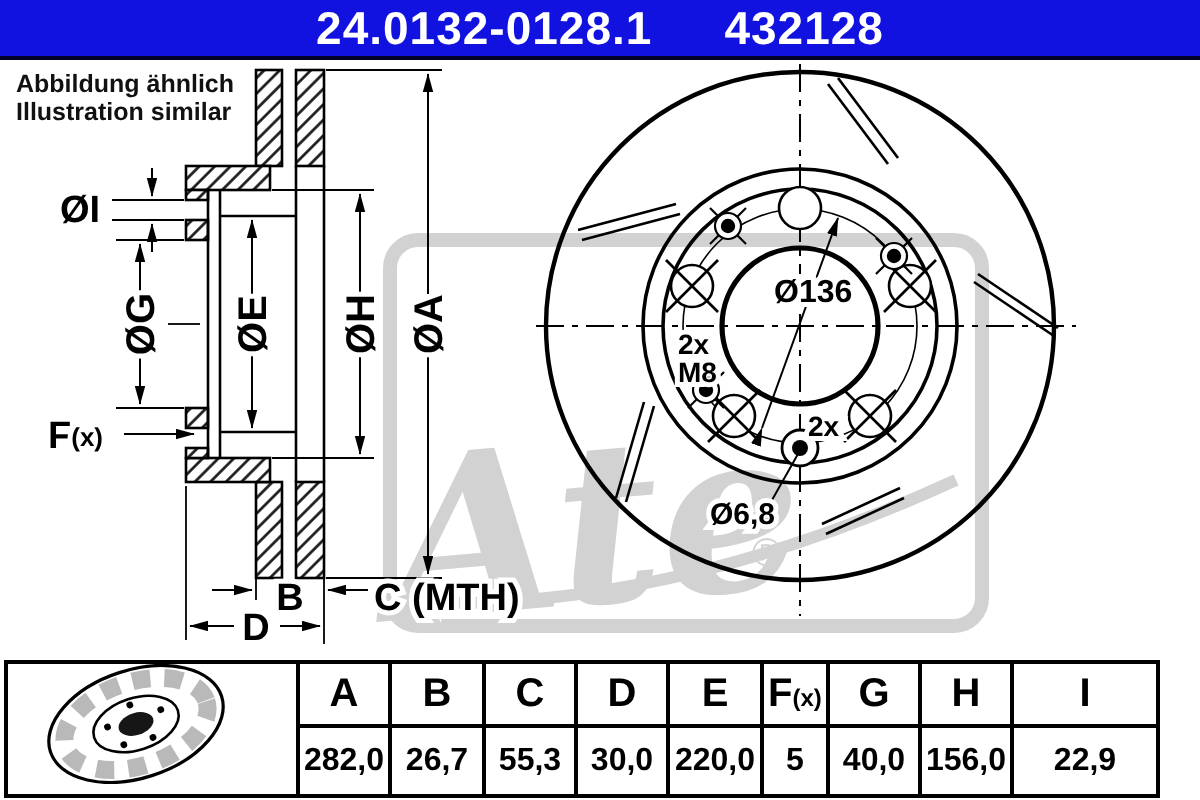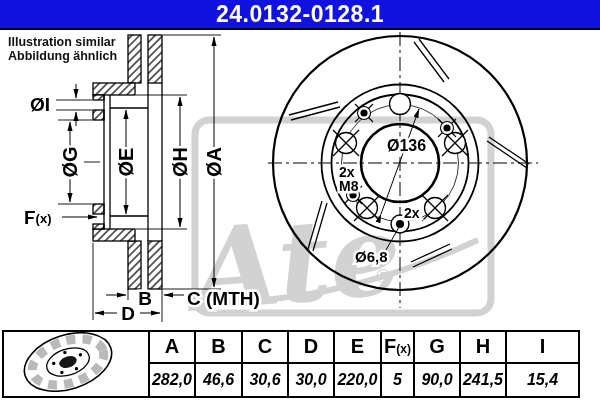--- a/index.html
+++ b/index.html
@@ -14,38 +14,39 @@
   .note{position:absolute;font-weight:bold;font-size:12.5px;line-height:14px;color:#111;}
   #note-left{left:8px;top:35px;}
   #note-right{left:545px;top:37px;font-size:13.5px;line-height:16px;}
   
   #draw{position:absolute;left:0;top:30px;width:600px;height:300px;}
   
   #spec{position:absolute;left:2px;top:330px;border-collapse:collapse;table-layout:fixed;}
   #spec td{border:2px solid #000;text-align:center;vertical-align:middle;
            font-weight:bold;color:#000;padding:0;background:#fff;}
   #spec .h{font-size:20px;height:29px;}
-  #spec .v{font-size:16px;height:31px;font-style:italic;}
+  #spec .v{font-size:16px;height:31px;}
   #spec .img{width:144px;}
   #spec .sub{font-size:12px;}
   .dimtxt{font-family:"Liberation Sans",sans-serif;font-weight:bold;
           paint-order:stroke;stroke:#fff;stroke-width:5px;fill:#000;}
 </style>
 </head>
 <body>
 
 <div id="stage">
 
   <div id="hdr" style="background:#1212e0;">
     <span>24.0132-0128.1</span>
+    <span>432128</span>
   </div>
 
   <div class="note" id="note-left">
+    <div>Abbildung ähnlich</div>
     <div>Illustration similar</div>
-    <div>Abbildung ähnlich</div>
   </div>
 
   <svg id="draw" viewBox="0 30 600 300">
     <defs>
       <pattern id="hatch" width="5.5" height="5.5" patternUnits="userSpaceOnUse" patternTransform="rotate(-45)">
         <rect width="5.5" height="5.5" fill="#fff"></rect>
         <line x1="0" y1="2.75" x2="5.5" y2="2.75" stroke="#111" stroke-width="1.3"></line>
       </pattern>
       <marker id="arr" markerWidth="10" markerHeight="7" refX="9" refY="2.6" orient="auto" markerUnits="userSpaceOnUse">
         <path d="M0,0 L9.5,2.6 L0,5.2 Z" fill="#000"></path>
@@ -249,24 +250,24 @@
       <td class="h" style="width:44px">C</td>
       <td class="h" style="width:44px">D</td>
       <td class="h" style="width:45px">E</td>
       <td class="h" style="width:31px"><span>F</span><span class="sub">(x)</span></td>
       <td class="h" style="width:44px">G</td>
       <td class="h" style="width:44px">H</td>
       <td class="h" style="width:71px">I</td>
     </tr>
     <tr>
       <td class="v">282,0</td>
-      <td class="v">46,6</td>
-      <td class="v">30,6</td>
+      <td class="v">26,7</td>
+      <td class="v">55,3</td>
       <td class="v">30,0</td>
       <td class="v">220,0</td>
       <td class="v">5</td>
-      <td class="v">90,0</td>
-      <td class="v">241,5</td>
-      <td class="v">15,4</td>
+      <td class="v">40,0</td>
+      <td class="v">156,0</td>
+      <td class="v">22,9</td>
     </tr>
   </tbody>
     </table>
 </div>
 
 </body></html>

